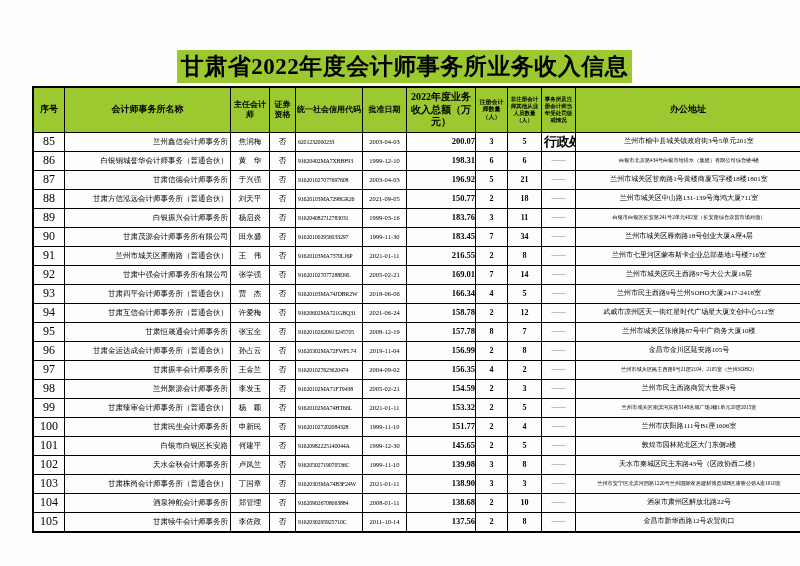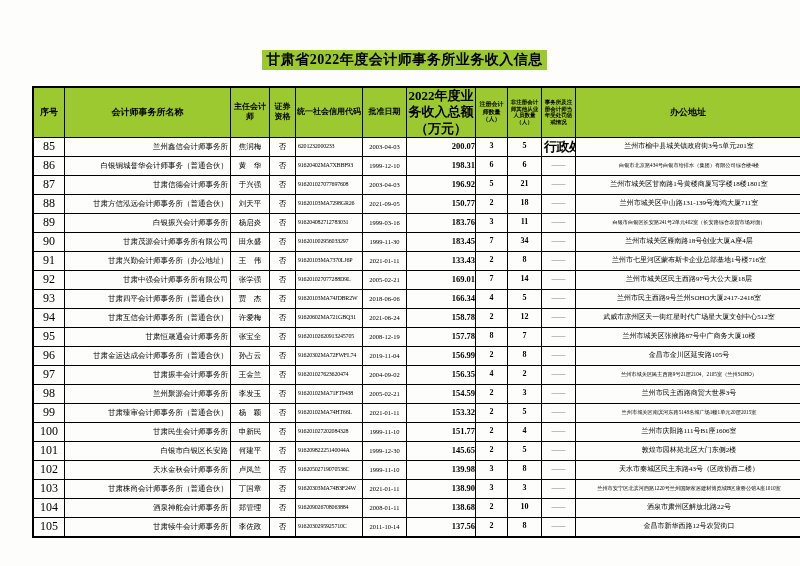--- a/index.html
+++ b/index.html
@@ -4,21 +4,21 @@
 <style>
   html,body{margin:0;padding:0;background:#e8e8e8;}
   .page{
     width:800px;height:566px;position:relative;margin:0 auto;
     background:#fdfdfc;font-family:"Liberation Serif","DejaVu Serif",serif;
     color:#000;overflow:hidden;box-shadow:0 0 4px rgba(0,0,0,.25);
   }
   .title-wrap{position:absolute;top:50px;left:0;width:100%;text-align:center;}
   .title-wrap span{
     display:inline-block;background:var(--green,#9cc92f);
-    font-size:14px;font-weight:bold;letter-spacing:.5px;padding:1px 4px;margin-left:9px;
+    font-size:23px;font-weight:bold;letter-spacing:.5px;padding:1px 4px;margin-left:9px;
   }
   table.main{
     position:absolute;left:32px;top:86px;width:738px;
     border-collapse:collapse;table-layout:fixed;
     border:2px solid #000;
   }
   th,td{border:1px solid #000;overflow:hidden;}
   thead th{
     background:var(--green,#9cc92f);height:44px;font-weight:bold;
     font-size:8px;line-height:1.25;padding:0 1px;text-align:center;
@@ -35,21 +35,21 @@
   .col-securities-qualification{width:23px}
   .col-credit-code{width:64px}
   .col-approval-date{width:41px}
   .col-income{width:66px}
   .col-cpa-count{width:29px}
   .col-non-cpa-count{width:31px}
   .col-penalty{width:31px}
   .col-address{width:222px}
   
   th.col-firm-name,th.col-address,th.col-index{font-size:9px}
-  th.col-income{font-size:13px}
+  th.col-income{font-size:10px}
   th.col-cpa-count{font-size:6px}
   th.col-non-cpa-count,th.col-penalty{font-size:5.5px}
   td.col-firm-name{text-align:right;padding-left:4px}
   td.col-address{text-align:center;padding-left:4px;font-size:7px}
   td.col-address.xs{font-size:5.2px}
   td.col-credit-code{text-align:left;font-size:6px;letter-spacing:-0.2px}
   td.col-approval-date{font-size:6.5px}
   td.col-income{text-align:right;font-weight:bold;font-size:8.5px;padding-right:0}
   td.col-cpa-count,td.col-non-cpa-count{font-weight:bold;font-size:8px}
   td.col-penalty{font-size:7px;color:#3a3a3a}
@@ -154,26 +154,26 @@
           <td class="col-credit-code">916201002956033297</td>
           <td class="col-approval-date">1999-11-30</td>
           <td class="col-income">183.45</td>
           <td class="col-cpa-count">7</td>
           <td class="col-non-cpa-count">34</td>
           <td class="col-penalty">——</td>
           <td class="col-address">兰州市城关区雁南路18号创业大厦A座4层</td>
         </tr>
         <tr>
           <td class="col-index">91</td>
-          <td class="col-firm-name">甘肃兴勤会计师事务所（办公地址）</td>
+          <td class="col-firm-name">兰州市城关区雁南路（普通合伙）</td>
           <td class="col-chief-accountant">王　伟</td>
           <td class="col-securities-qualification">否</td>
           <td class="col-credit-code">91620103MA7370LJ6P</td>
           <td class="col-approval-date">2021-01-11</td>
-          <td class="col-income">133.43</td>
+          <td class="col-income">216.55</td>
           <td class="col-cpa-count">2</td>
           <td class="col-non-cpa-count">8</td>
           <td class="col-penalty">——</td>
           <td class="col-address">兰州市七里河区蒙布斯卡企业总部基地1号楼716室</td>
         </tr>
         <tr>
           <td class="col-index">92</td>
           <td class="col-firm-name">甘肃中强会计师事务所有限公司</td>
           <td class="col-chief-accountant">张学强</td>
           <td class="col-securities-qualification">否</td>

